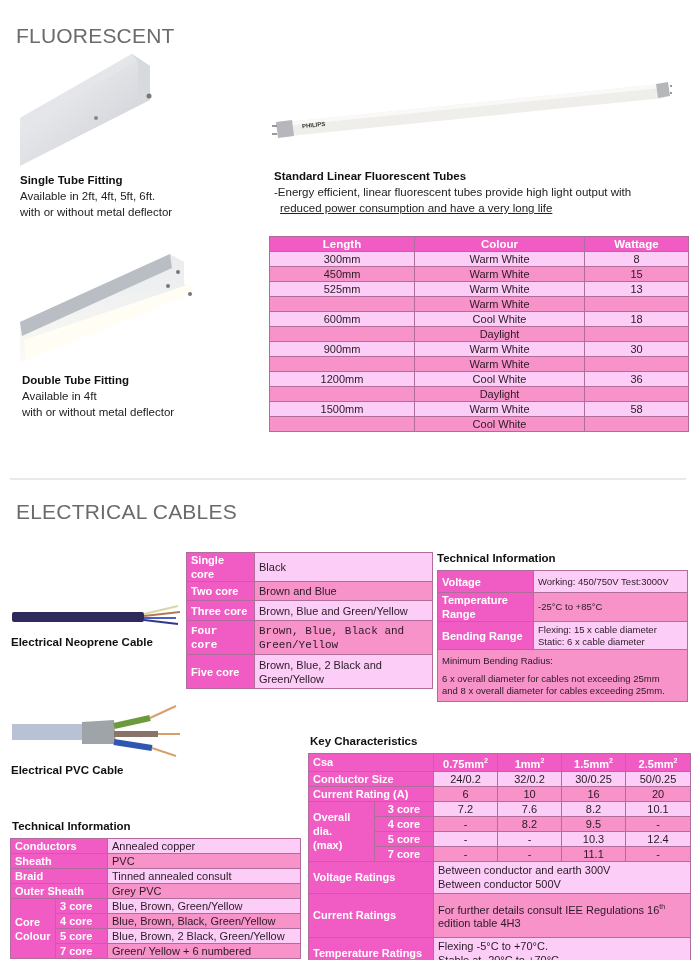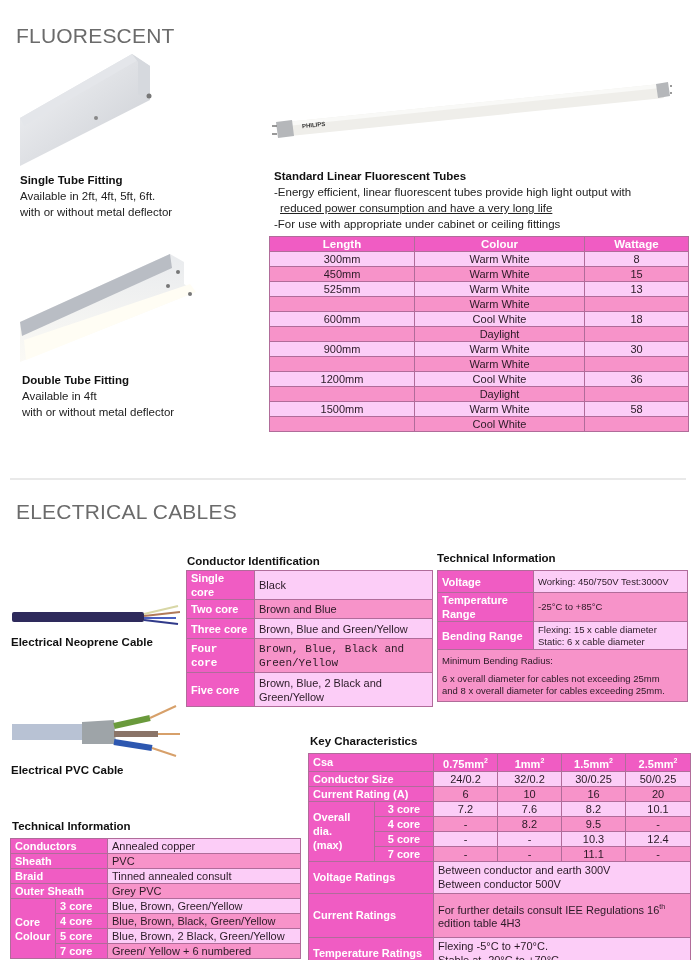--- a/index.html
+++ b/index.html
@@ -86,21 +86,20 @@
     <line x1="398" y1="8" x2="400" y2="8" stroke="#777" stroke-width="1.5"></line>
     <line x1="398" y1="15" x2="400" y2="15" stroke="#777" stroke-width="1.5"></line>
   </svg>
   <span class="abs" style="left:30px;top:44px;font-size:6px;font-weight:bold;color:#333;transform:rotate(-6deg);">PHILIPS</span>
 </div>
 
 <div class="abs caption" style="left:274px;top:168px;width:416px;">
   <div class="cap-title">Standard Linear Fluorescent Tubes</div>
   <div>-Energy efficient, linear fluorescent tubes provide high light output with</div>
   <div style="padding-left:6px;text-decoration:underline;">reduced power consumption and have a very long life</div>
-  <div>-For use with appropriate under cabinet or ceiling fittings</div>
 </div>
 
 <table id="fl-table" class="abs" style="left:269px;top:236px;width:419px;">
   <colgroup>
       <col style="width:145px">
       <col style="width:170px">
       <col style="width:104px">
     </colgroup>
   <thead>
     <tr class="hdr">
@@ -182,21 +181,21 @@
     <rect x="2" y="8" width="132" height="10" rx="2" fill="#2e2a5c"></rect>
     <path d="M134,10 L168,2" stroke="#d8d7a6" stroke-width="2"></path>
     <path d="M134,12 L170,8" stroke="#b07a5a" stroke-width="2"></path>
     <path d="M134,14 L166,14" stroke="#4a5fc0" stroke-width="2"></path>
     <path d="M134,16 L168,20" stroke="#303a8a" stroke-width="2"></path>
   </svg>
 </div>
 <div class="abs subhead" style="left:11px;top:636px;">Electrical Neoprene Cable</div>
 
 <div class="abs subhead" style="left:187px;top:555px;">Conductor Identification</div>
-<table class="abs" style="left:186px;top:570px;width:246px;">
+<table class="abs" style="left:186px;top:552px;width:246px;">
   <colgroup>
       <col style="width:68px">
       <col style="width:178px">
     </colgroup>
   <tbody id="cid-body">
       <tr style="height:20px;">
         <td class="hdr">Single core</td>
         <td class="lt">Black</td>
       </tr>
       <tr style="height:19px;">

